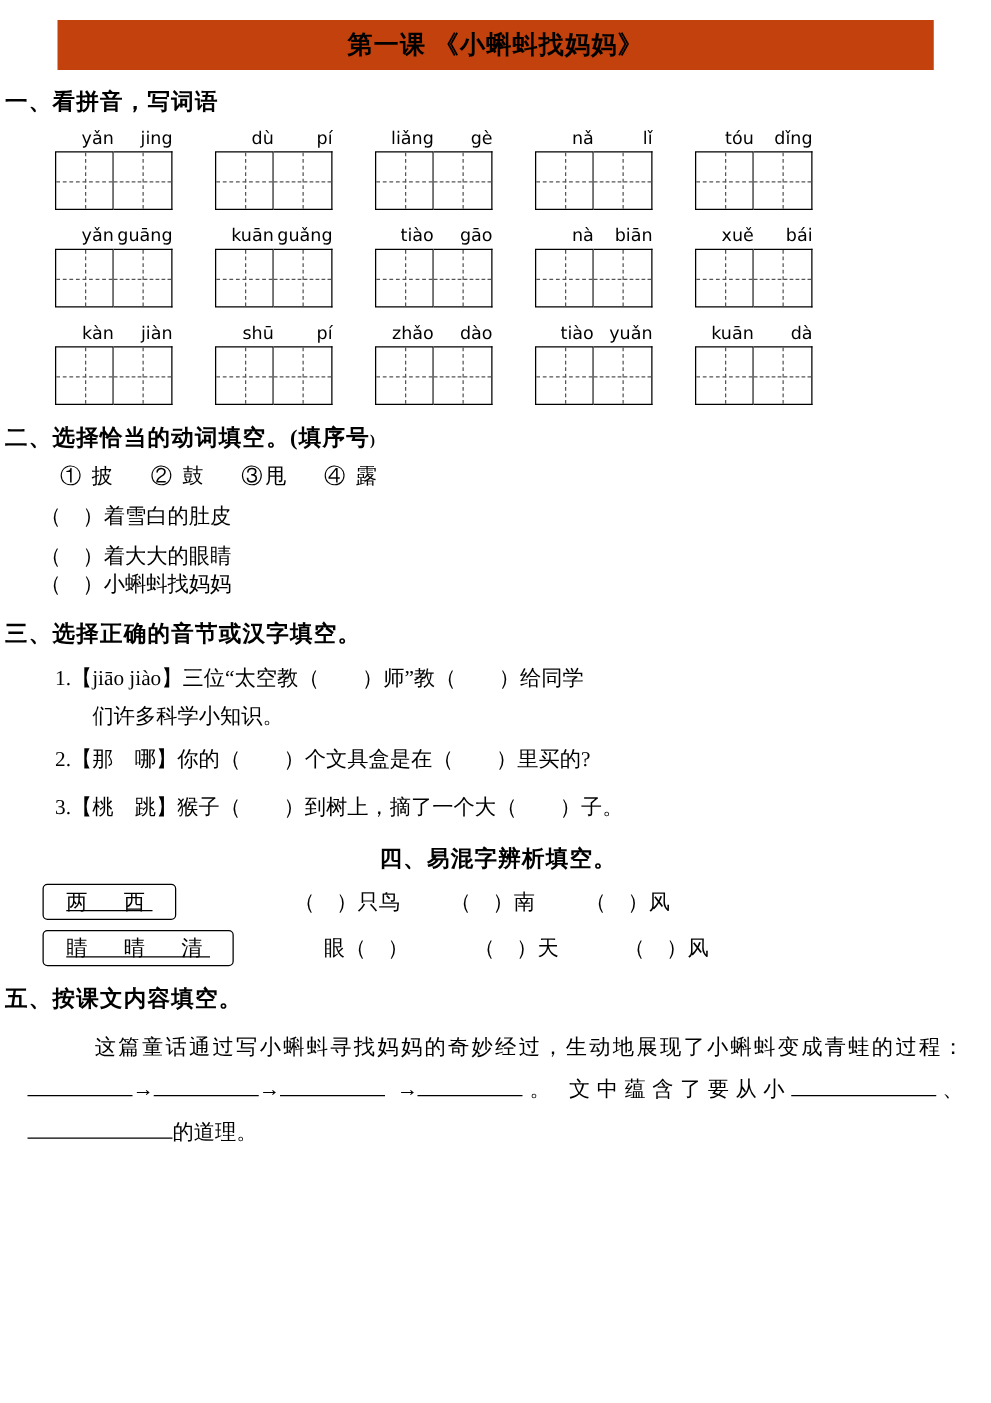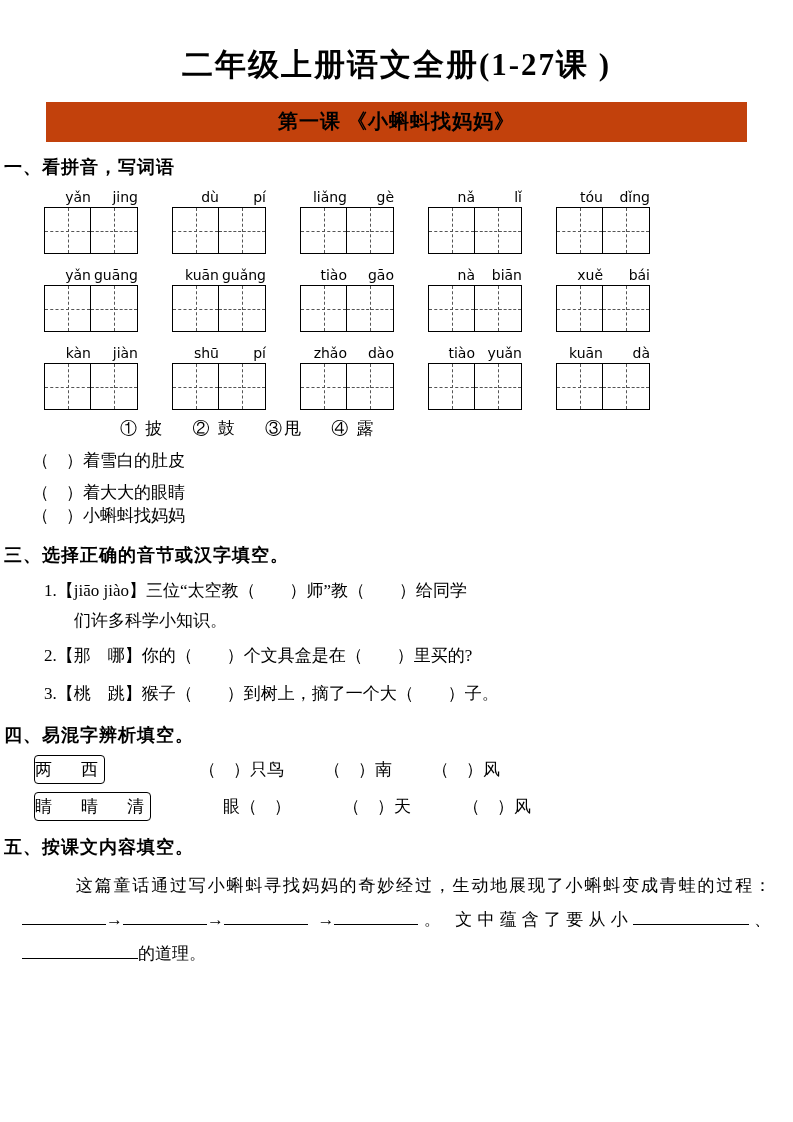--- a/index.html
+++ b/index.html
@@ -113,21 +113,21 @@
     width: 94px;
   }
   .pin-cellword {
     width: 47px;
     text-align: right;
   }
 
   
   .verb-options {
     margin: 7px 0 0 0;
-    padding-left: 120px;
+    padding-left: 48px;
     font-size: 17px;
     letter-spacing: 2px;
   }
   .verb-options span { margin-right: 22px; }
 
   .fill-line {
     margin: 9px 0 0 0;
     padding-left: 32px;
     font-size: 17px;
     display: flex;
@@ -150,25 +150,26 @@
   
   .confuse-row {
     display: flex;
     align-items: center;
     margin: 8px 0 0 34px;
     font-size: 17px;
   }
   .char-box {
     border: 1.4px solid #000;
     border-radius: 4px;
-    padding: 2px 0;
+    padding: 2px 18px;
     font-size: 17px;
     letter-spacing: 6px;
     margin-right: 10px;
     white-space: nowrap;
+    text-decoration: underline;
   }
   .confuse-row .seg { margin-left: 40px; }
   .confuse-row .seg2 { margin-left: 52px; }
 
   
   .para {
     font-size: 17px;
     margin: 10px 22px 0 22px;
     line-height: 2.0;
     text-align: justify;
@@ -180,21 +181,20 @@
     vertical-align: baseline;
   }
   .u80 { width: 84px; }
   .u110 { width: 116px; }
 </style>
 </head>
 <body>
 
 <div class="page">
 
-  <div class="doc-title">二年级上册语文全册(1-27课 )</div>
 
   <div class="lesson-banner">第一课 《小蝌蚪找妈妈》</div>
 
   <div class="section-head">一、看拼音，写词语</div>
 
   <div class="tian-block">
 
     <div class="pinyin-row">
       <div class="pin-pair">
           <div class="pin-cellword">yǎn</div>
@@ -348,20 +348,23 @@
           <div class="cell"></div>
         </div>
       <div class="gap-lg"></div>
       <div class="word-group">
           <div class="cell"></div>
           <div class="cell"></div>
         </div>
     </div>
   </div>
 
+  <div class="section-head" style="margin-top:14px;">
+    <span>二、选择恰当的动词填空。(填序号</span><span class="tiny">)</span>
+  </div>
 
   <div class="verb-options">
     <span>① 披</span>
     <span>② 鼓</span>
     <span>③甩</span>
     <span>④ 露</span>
   </div>
 
   <div class="fill-line">
     <div class="col1">（　）着雪白的肚皮</div>
@@ -379,21 +382,21 @@
   <div class="cont-line">们许多科学小知识。</div>
 
   <div class="num-item">
     <span>2.</span><span>【那　哪】你的（　　）个文具盒是在（　　）里买的?</span>
   </div>
 
   <div class="num-item">
     <span>3.</span><span>【桃　跳】猴子（　　）到树上，摘了一个大（　　）子。</span>
   </div>
 
-  <div class="section-head" style="margin-top:16px;">四、易混字辨析填空。</div>
+  <div class="section-head" style="margin-top:16px;text-align:center;">四、易混字辨析填空。</div>
 
   <div class="confuse-row">
     <div class="char-box">两　西</div>
     <div class="seg" style="margin-left:84px;">（　）只鸟</div>
     <div class="seg">（　）南</div>
     <div class="seg">（　）风</div>
   </div>
 
   <div class="confuse-row">
     <div class="char-box">睛　晴　清</div>

